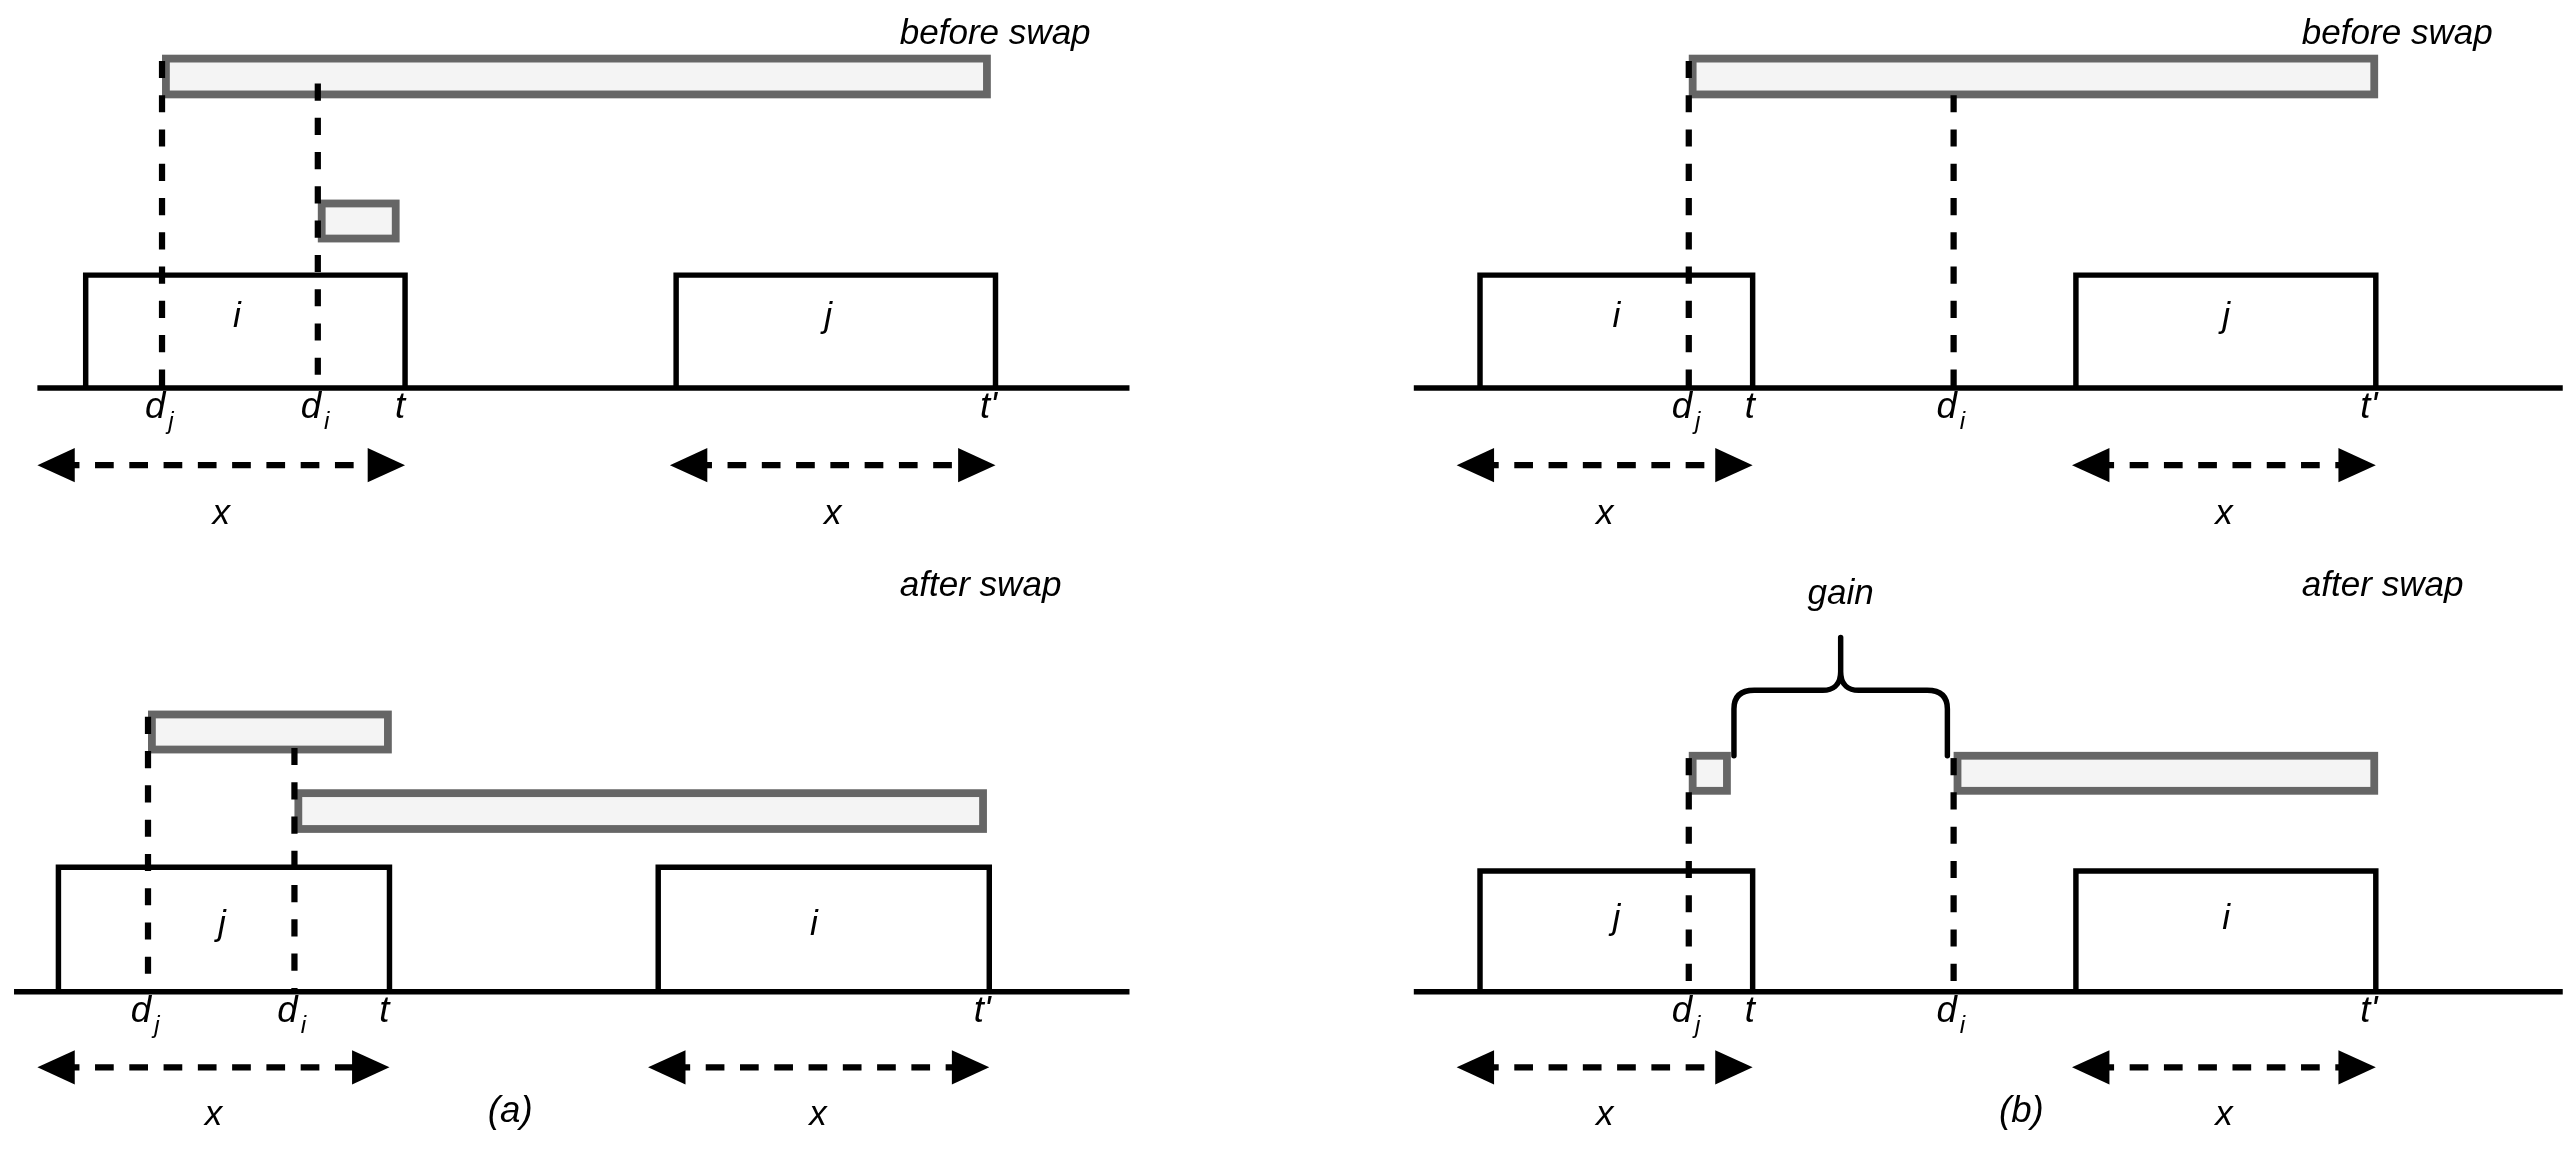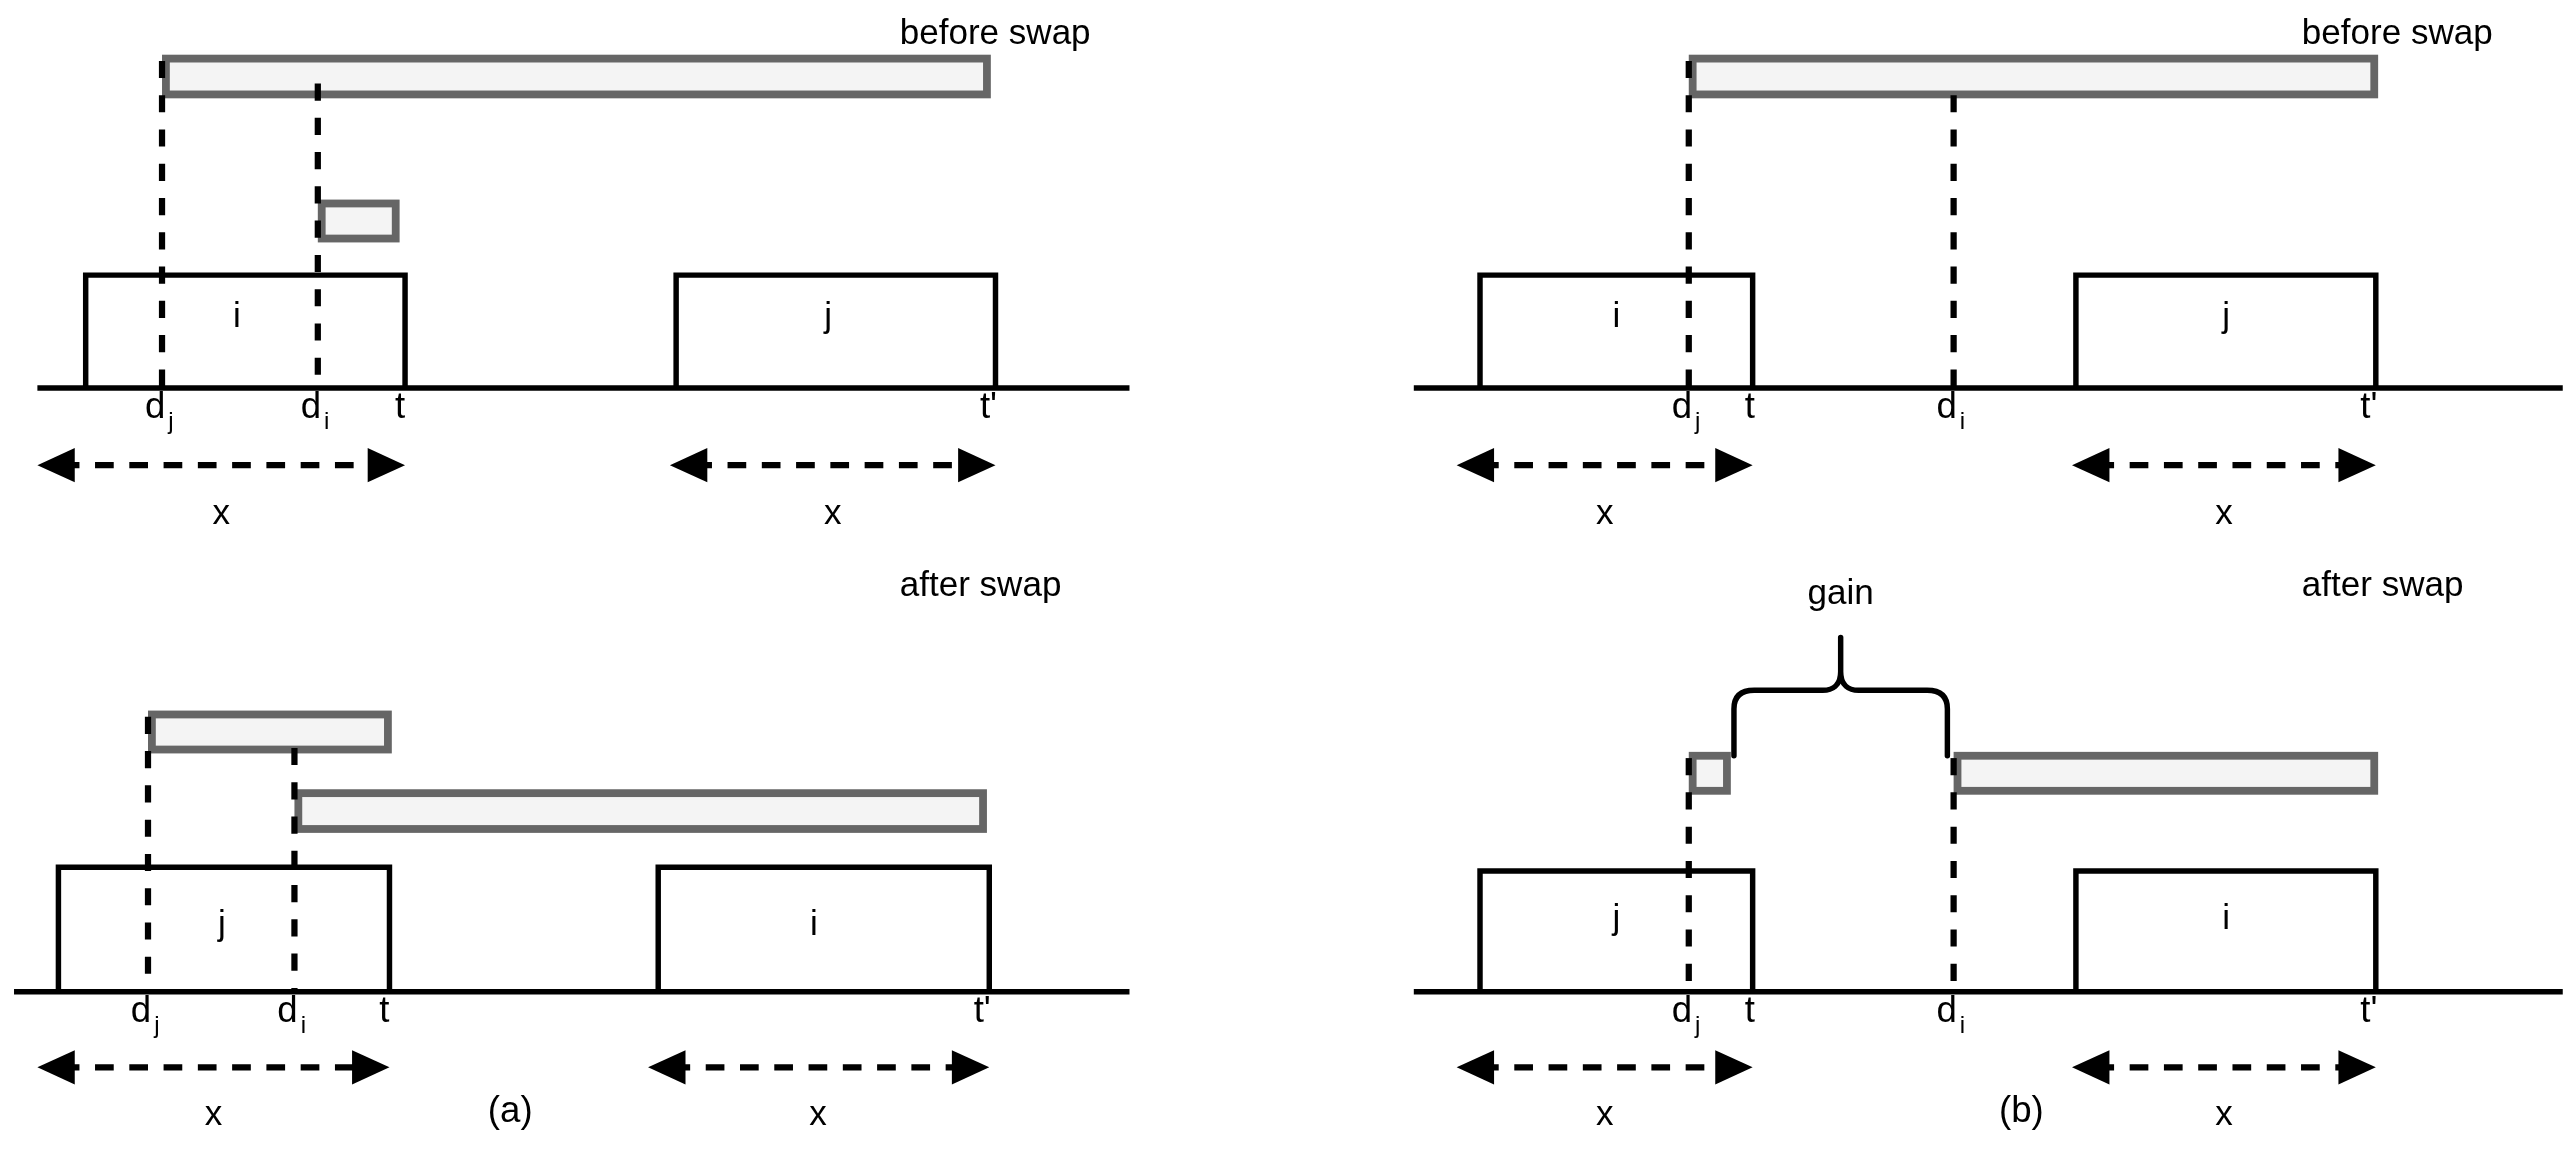--- a/index.html
+++ b/index.html
@@ -11,20 +11,21 @@
     width: 2576px;
     height: 1168px;
     font-family: "Liberation Sans", sans-serif;
     overflow: hidden;
   }
   #figure-root {
     position: relative;
     width: 2576px;
     height: 864px;
     background: #ffffff;
+    font-style: italic;
   }
   svg.figure-canvas {
     display: block;
     width: 2576px;
     height: 1168px;
   }
   .axis-line {
     stroke: #000000;
     stroke-width: 7;
     stroke-linecap: butt;

